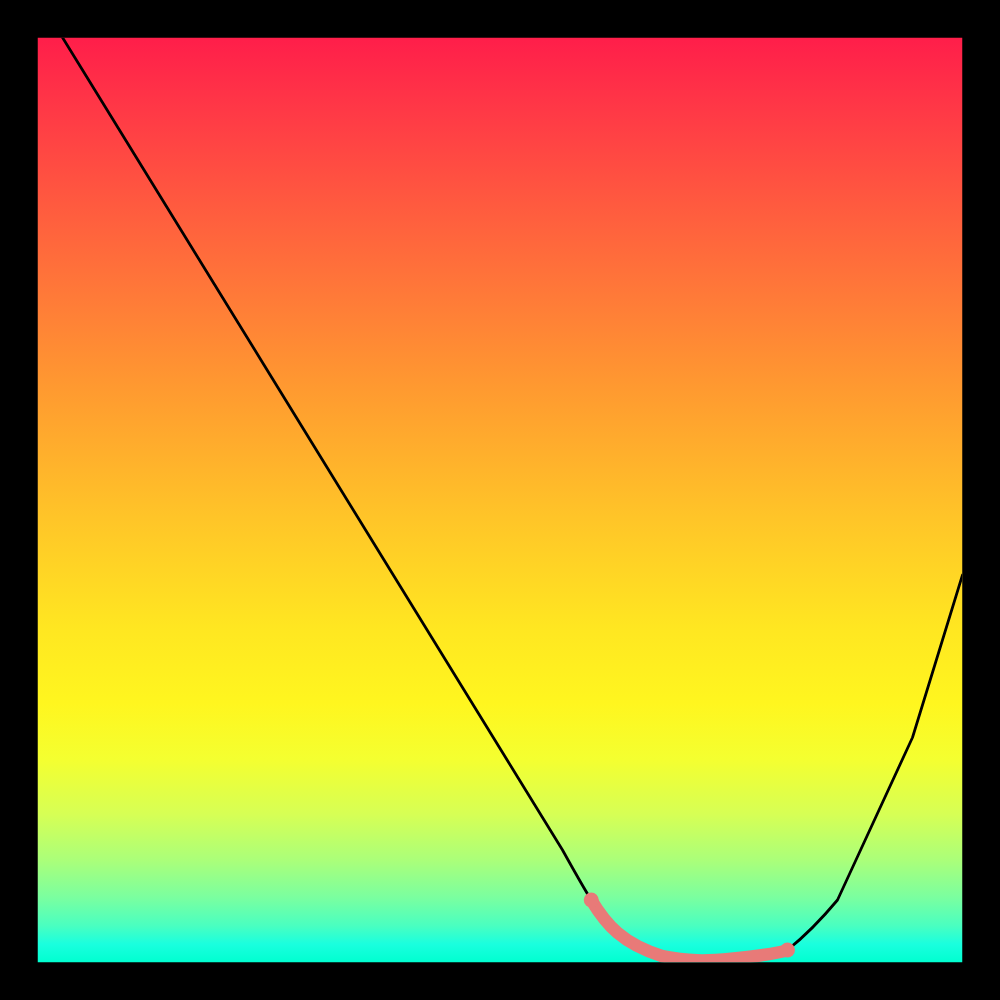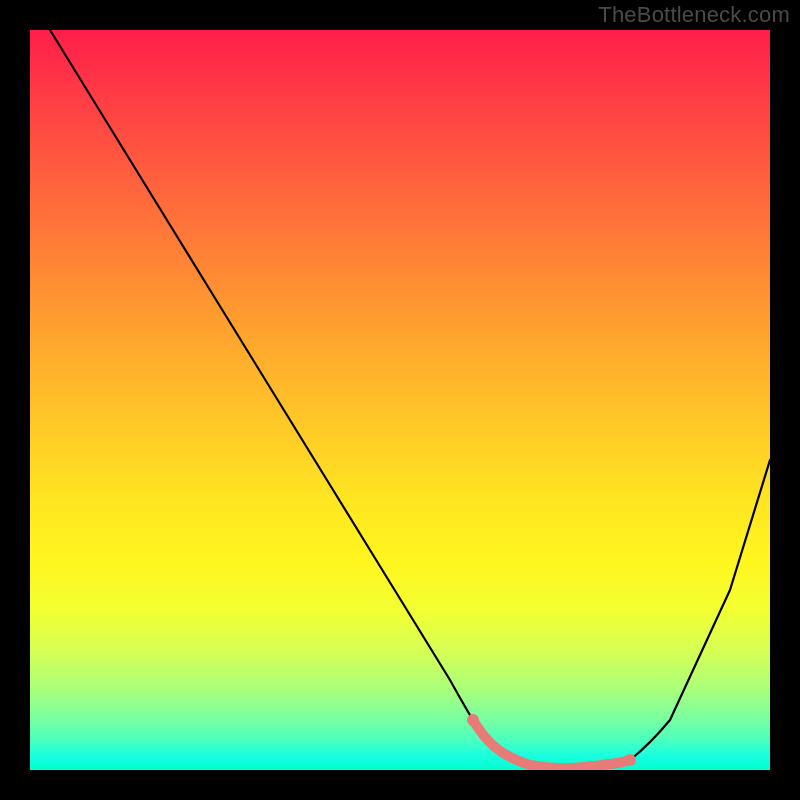--- a/index.html
+++ b/index.html
@@ -78,21 +78,20 @@
     stroke-linecap: round;
   }
   .marker-dot {
     fill: #e87a78;
   }
 </style>
 </head>
 <body>
 
 <div class="frame">
-  <div class="watermark">TheBottleneck.com</div>
 
   <div class="plot-area">
     <div class="gradient"></div>
 
     <svg class="curve" viewBox="0 0 740 740" preserveAspectRatio="none">
 
       <path class="main" d="M 20 0
            L 60 65
            L 100 130
            L 140 195

